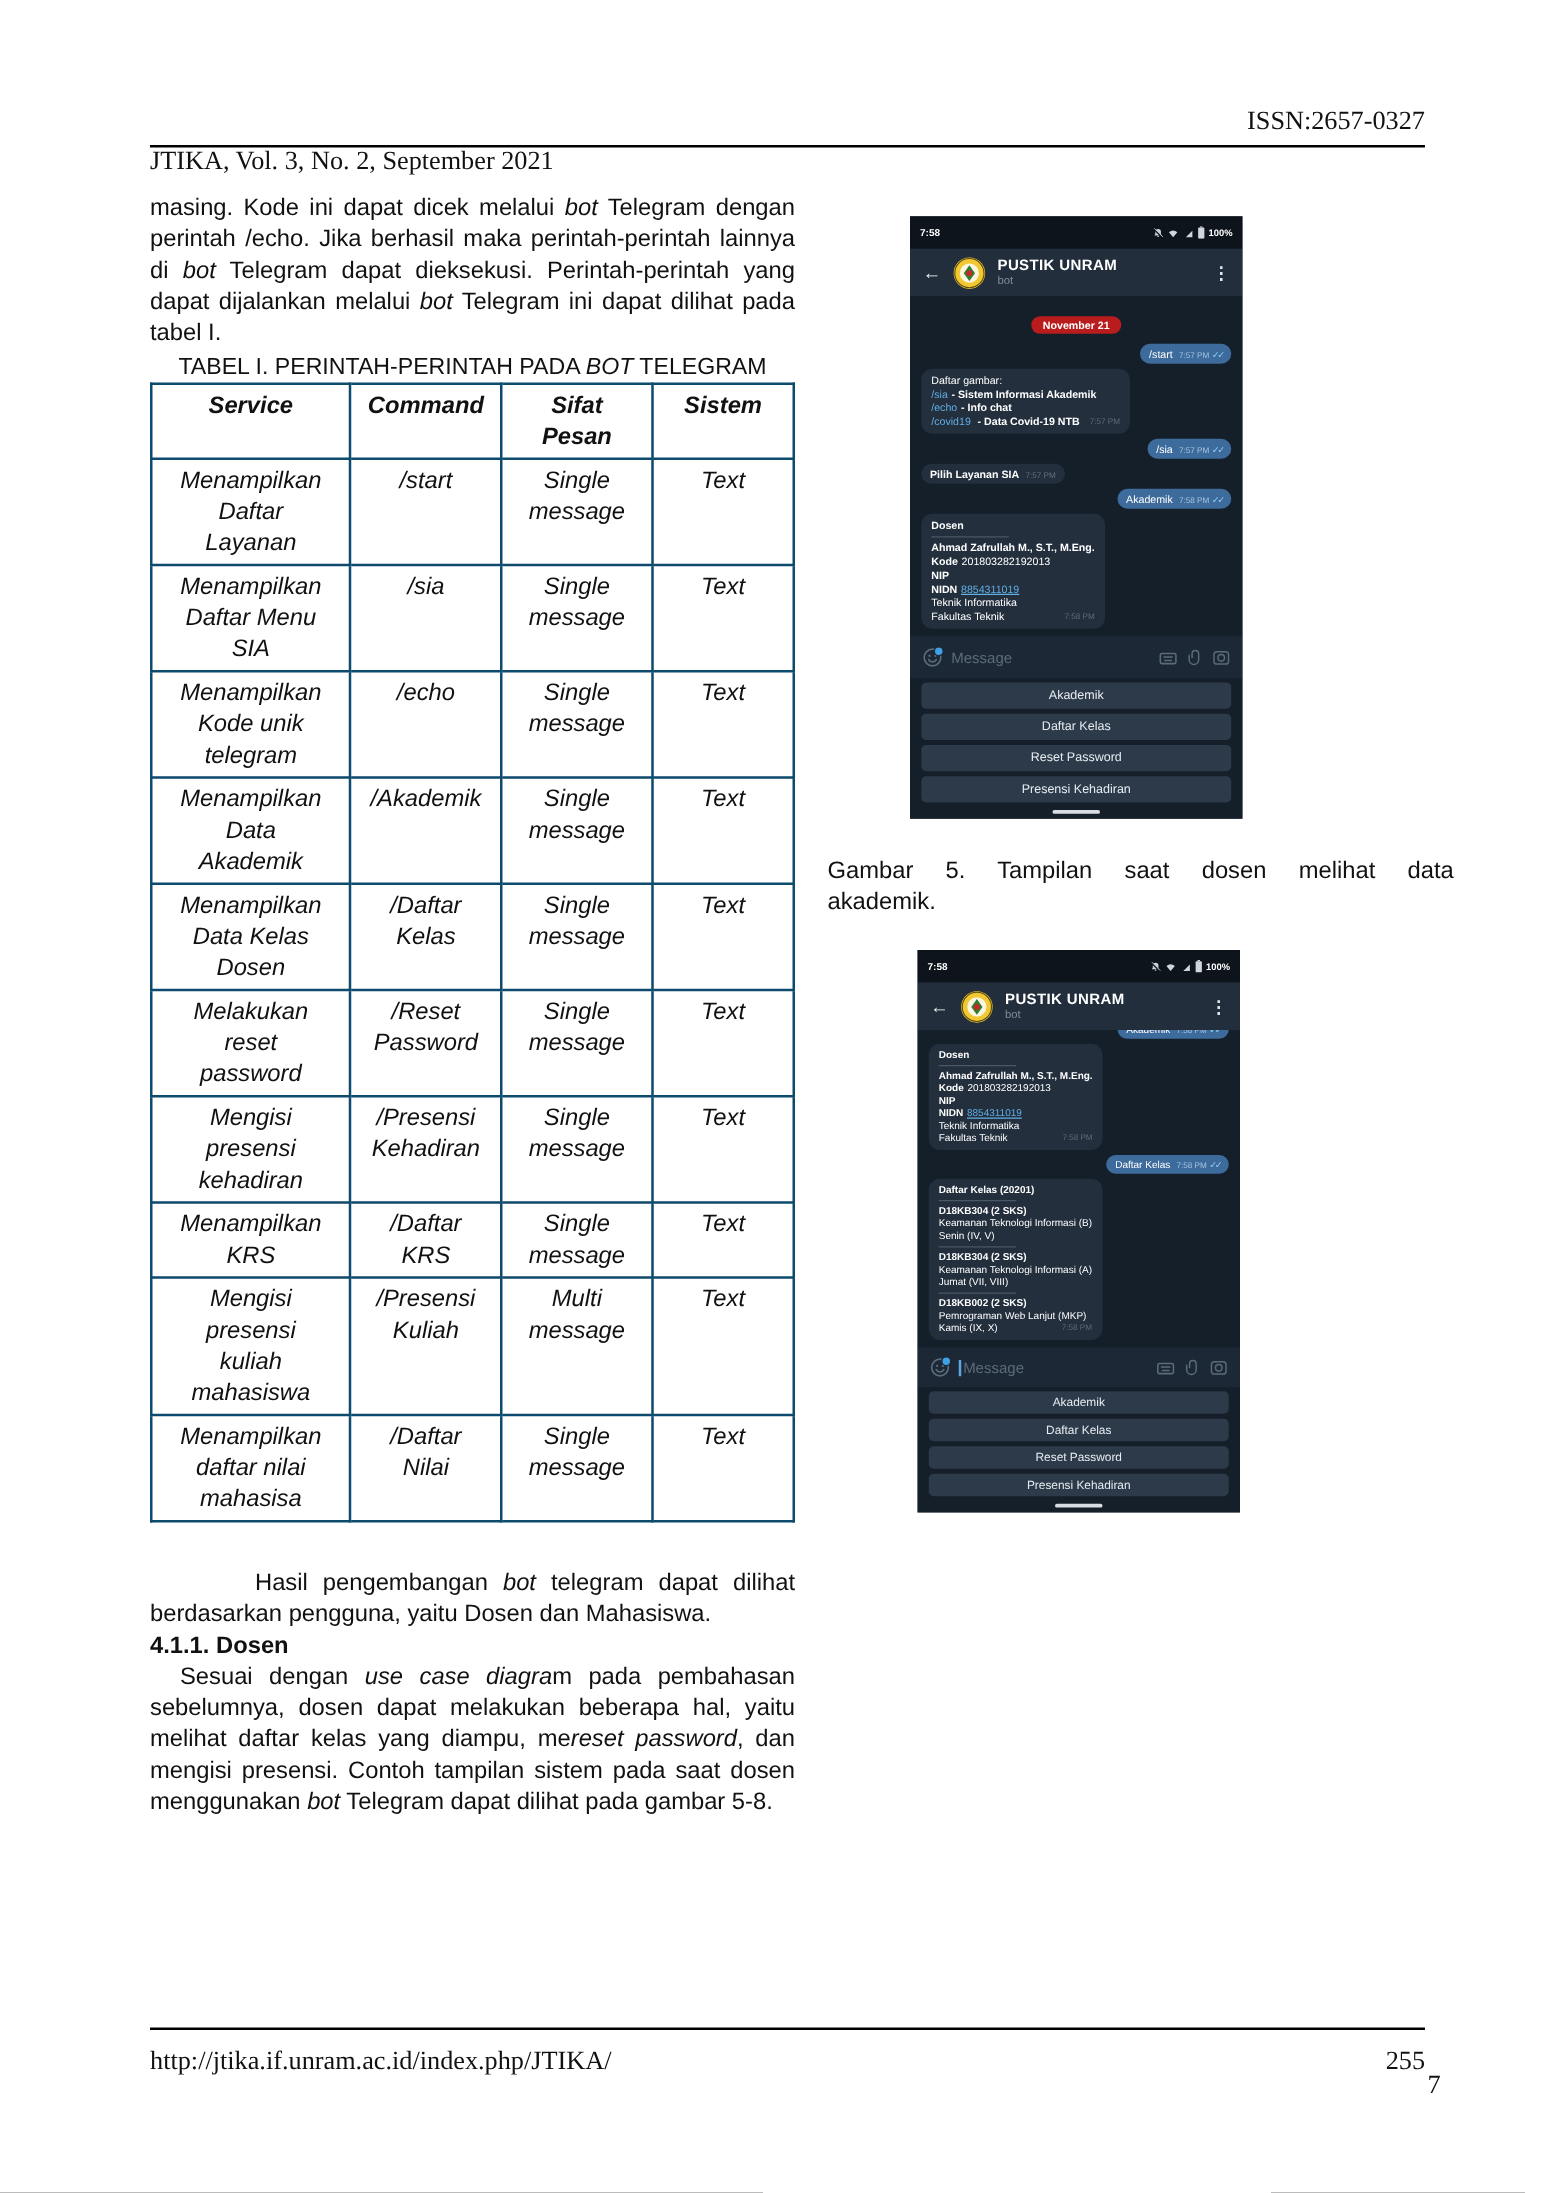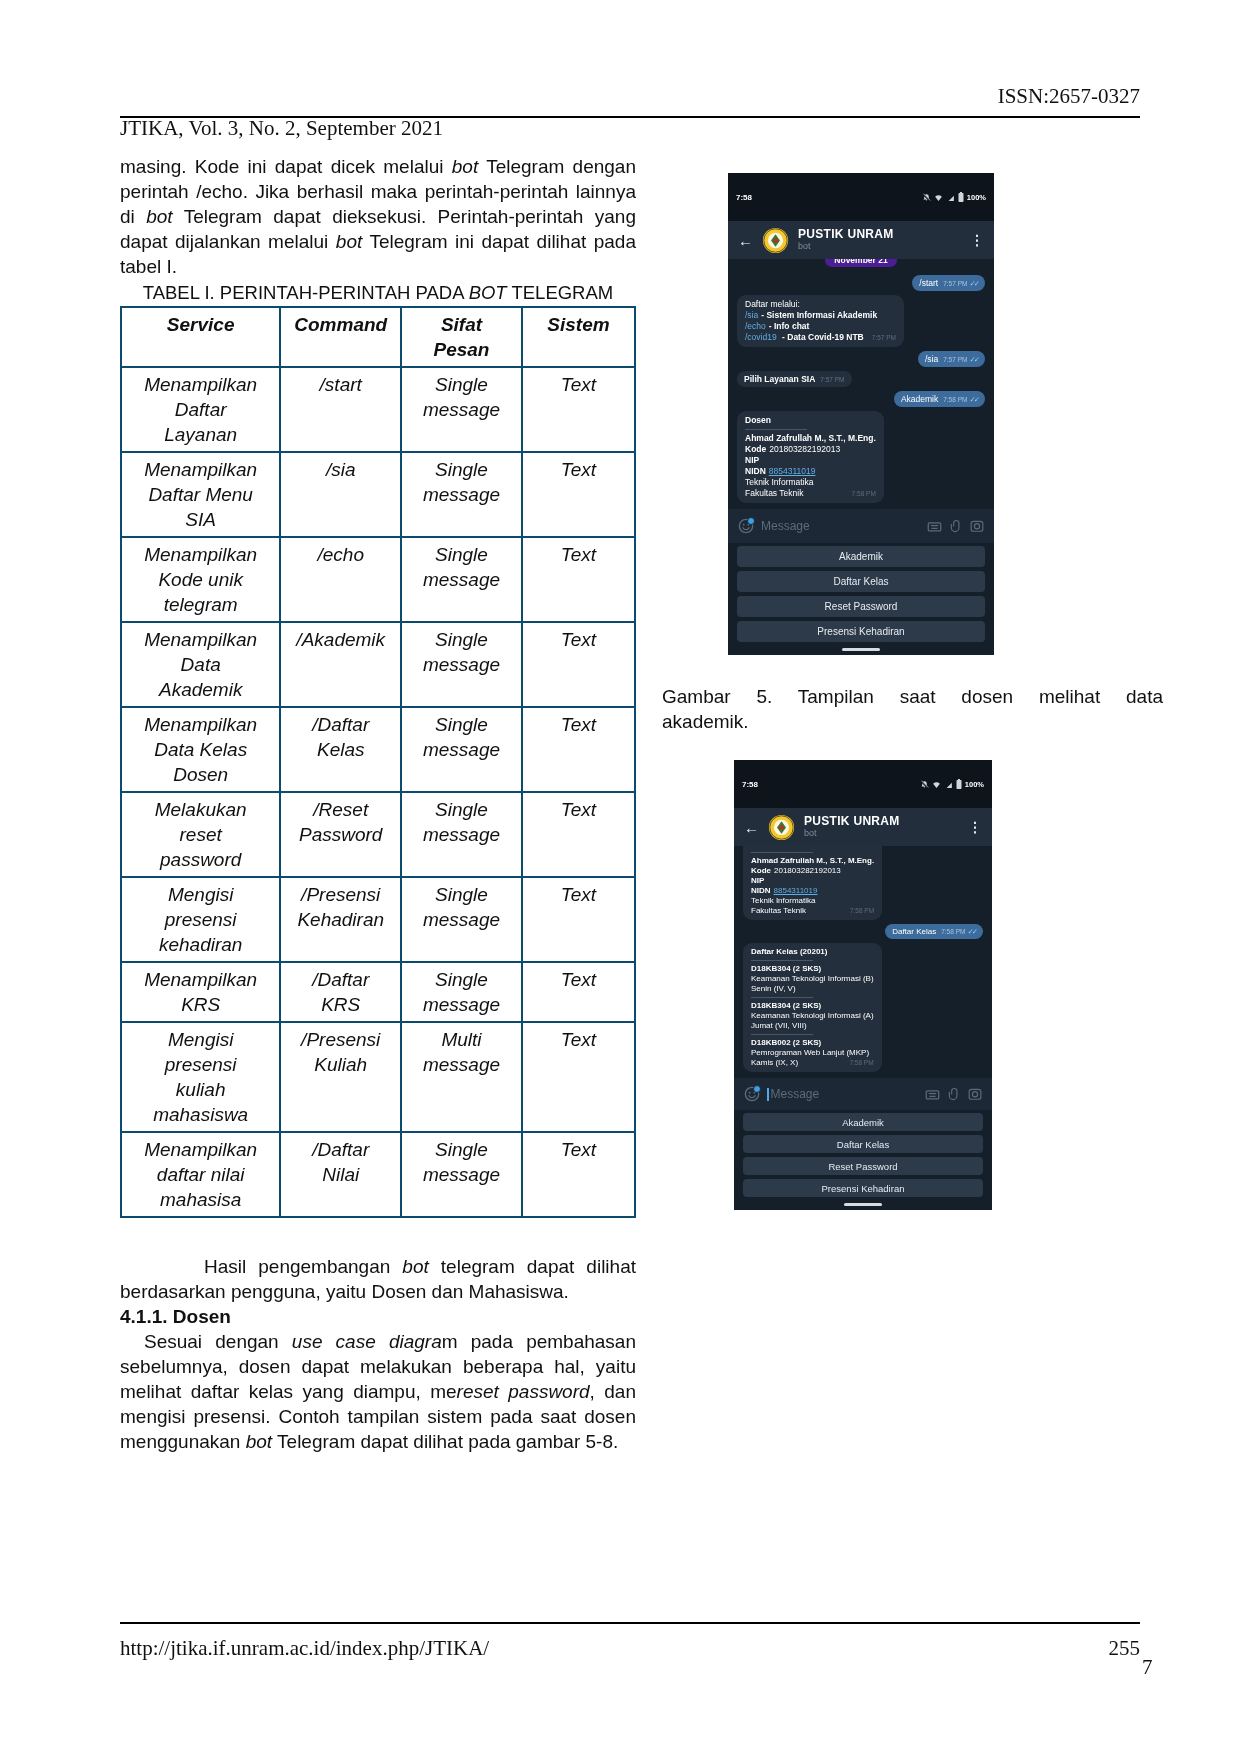--- a/index.html
+++ b/index.html
@@ -34,35 +34,35 @@
   .cap5{position:absolute;left:662px;top:684px;width:501px;font-size:19px;line-height:25px;}
   .cap5 .l1{text-align:justify;text-align-last:justify;}
   .cap6{position:absolute;left:662px;top:1218px;width:525px;font-size:19px;}
 
   
   .phone{position:absolute;background:#151f2a;display:flex;flex-direction:column;overflow:hidden;}
   #phone1{left:728px;top:173px;width:266px;height:482px;}
   #phone2{left:734px;top:760px;width:258px;height:450px;}
 
   .pstatus{height:16px;background:#0d141c;color:#fff;display:flex;align-items:center;
-           justify-content:space-between;padding:16px 8px;font-size:8px;font-weight:bold;flex:0 0 auto;}
+           justify-content:space-between;padding:5px 8px;font-size:8px;font-weight:bold;flex:0 0 auto;}
   .picons{display:flex;align-items:center;gap:3px;font-size:7.5px;font-weight:bold;}
 
   .pheader{height:38px;background:#222e3c;display:flex;align-items:center;gap:9px;
            padding:0 10px;flex:0 0 auto;}
   .back{color:#eef2f5;font-size:15px;line-height:15px;}
   .plogo{width:27px;height:27px;flex:0 0 auto;}
   .ptitles{display:flex;flex-direction:column;line-height:1.1;}
   .pname{color:#fff;font-weight:bold;font-size:12px;letter-spacing:.3px;}
   .psub{color:#7f8d99;font-size:9px;}
   .kebab{margin-left:auto;color:#dfe5ea;font-size:14px;font-weight:bold;}
 
   .pchat{flex:1 1 auto;display:flex;flex-direction:column;justify-content:flex-end;
          gap:4px;padding:6px 9px;overflow:hidden;background:#151f2a;}
-  .chip{align-self:center;background:#4c1d95;color:#fff;font-size:8.5px;font-weight:bold;
+  .chip{align-self:center;background:#b91c1c;color:#fff;font-size:8.5px;font-weight:bold;
         padding:2px 9px;border-radius:9px;margin-bottom:4px;}
   .mrow{display:flex;}
   .mrow.out{justify-content:flex-end;}
   .bubble{border-radius:9px;padding:3px 7px;font-size:8.5px;color:#fff;max-width:80%;}
   .bout{background:#3d6b9c;}
   .bin{background:#232f3d;}
   .btime{font-size:6.5px;margin-left:5px;color:#a6c4e2;}
   .bin .btime{color:#64707c;}
   .checks{font-size:7.5px;color:#8fd0f8;margin-left:2px;letter-spacing:-2px;}
   .card{padding:4px 8px;}
@@ -269,21 +269,21 @@
       </span>
       <span class="kebab">⋮</span>
     </div>
     <div class="pchat">
       <div class="chip">November 21</div>
       <div class="mrow out">
         <div class="bubble bout"><span>/start</span><span class="btime">7:57 PM</span><span class="checks">✓✓</span></div>
       </div>
       <div class="mrow in">
         <div class="bubble bin card">
-          <div class="cline">Daftar melalui:</div>
+          <div class="cline">Daftar gambar:</div>
           <div class="cline"><span class="cmdlink">/sia</span><span class="bold">- Sistem Informasi Akademik</span></div>
           <div class="cline"><span class="cmdlink">/echo</span><span class="bold">- Info chat</span></div>
           <div class="cline timeline">
               <span><span class="cmdlink">/covid19</span> <span class="bold">- Data Covid-19 NTB</span></span>
               <span class="ctime">7:57 PM</span>
             </div>
         </div>
       </div>
       <div class="mrow out">
         <div class="bubble bout"><span>/sia</span><span class="btime">7:57 PM</span><span class="checks">✓✓</span></div>

